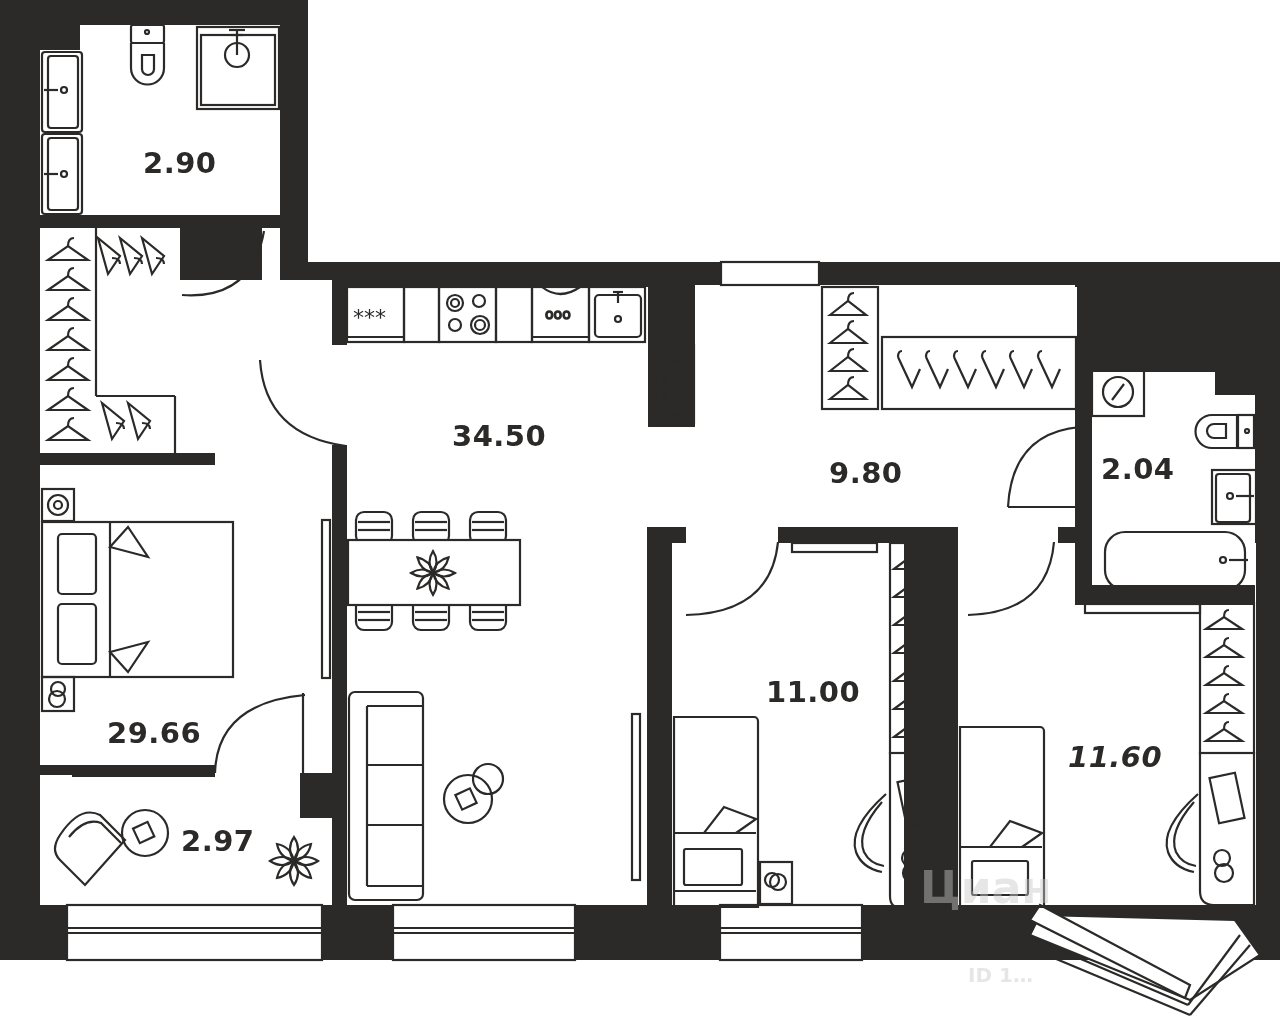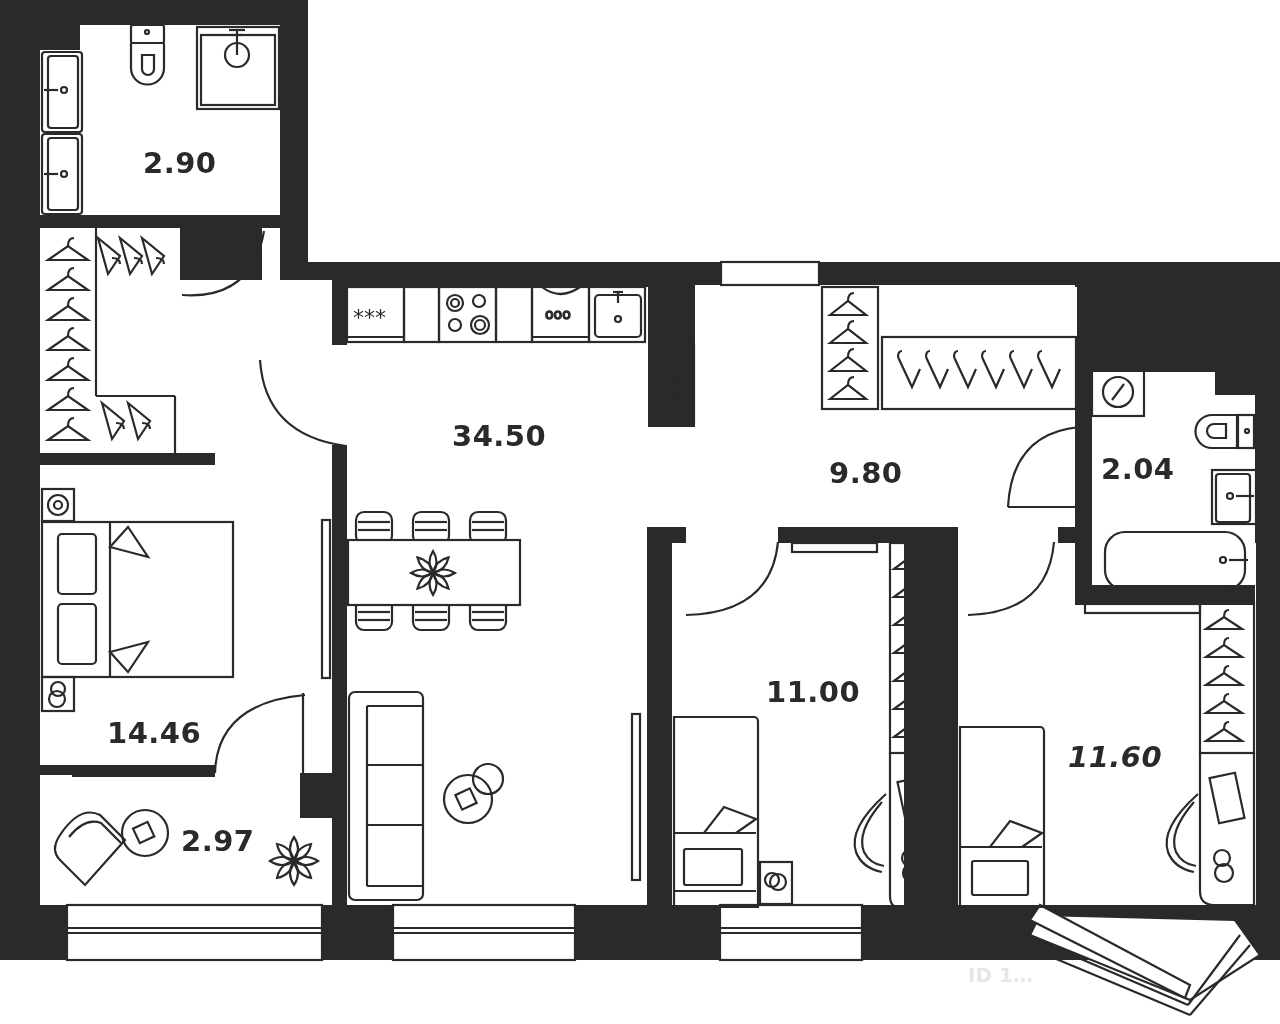--- a/index.html
+++ b/index.html
@@ -397,19 +397,20 @@
     <path d="M2 2 h80 a4 4 0 0 1 4 4 v176 h-84 z"></path>
     <path d="M2 122 h30 l20 -26 l32 12 l-20 14"></path>
     <line x1="2" y1="122" x2="84" y2="122"></line>
     <rect x="14" y="136" width="56" height="34" rx="2"></rect>
   </svg>
 
   <span class="label" style="left:143px;top:146px;">2.90</span>
   <span class="label" style="left:452px;top:419px;">34.50</span>
   <span class="label" style="left:789px;top:456px;margin-left:40px;">9.80</span>
   <span class="label" style="left:1101px;top:452px;">2.04</span>
-  <span class="label" style="left:107px;top:716px;">14.46</span>
+  <span class="label" style="left:107px;top:716px;">29.66</span>
   <span class="label" style="left:734px;top:675px;margin-left:32px;">11.00</span>
   <span class="label" style="left:1068px;top:740px;font-style:italic;">11.60</span>
   <span class="label" style="left:181px;top:824px;">2.97</span>
 
+  <span class="watermark" style="left:920px;top:862px;font-size:44px;">Циан</span>
   <span class="watermark" style="left:968px;top:915px;font-size:20px;margin-top:48px;">ID 1…</span>
 </div>
 
 </body></html>

